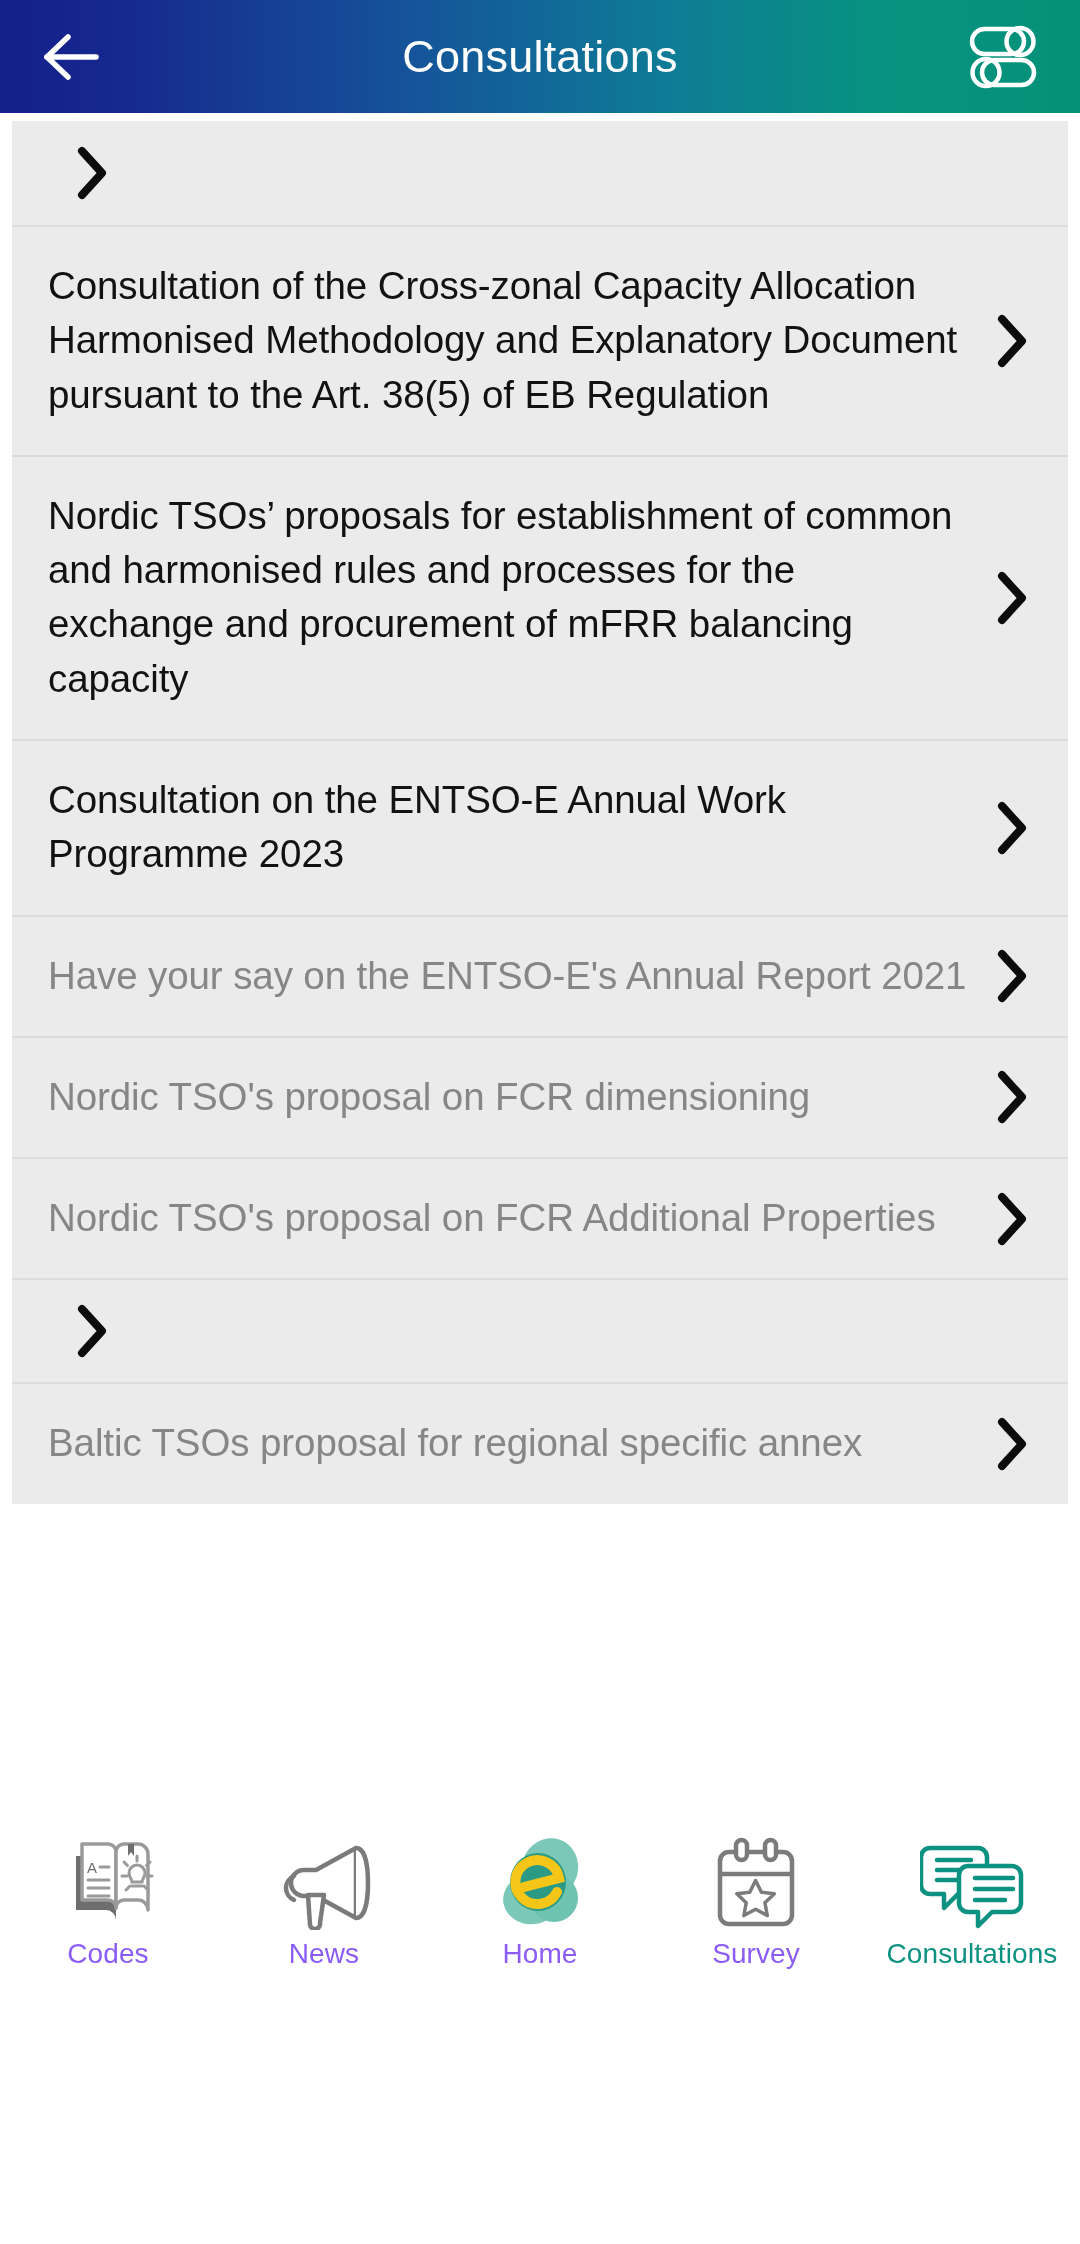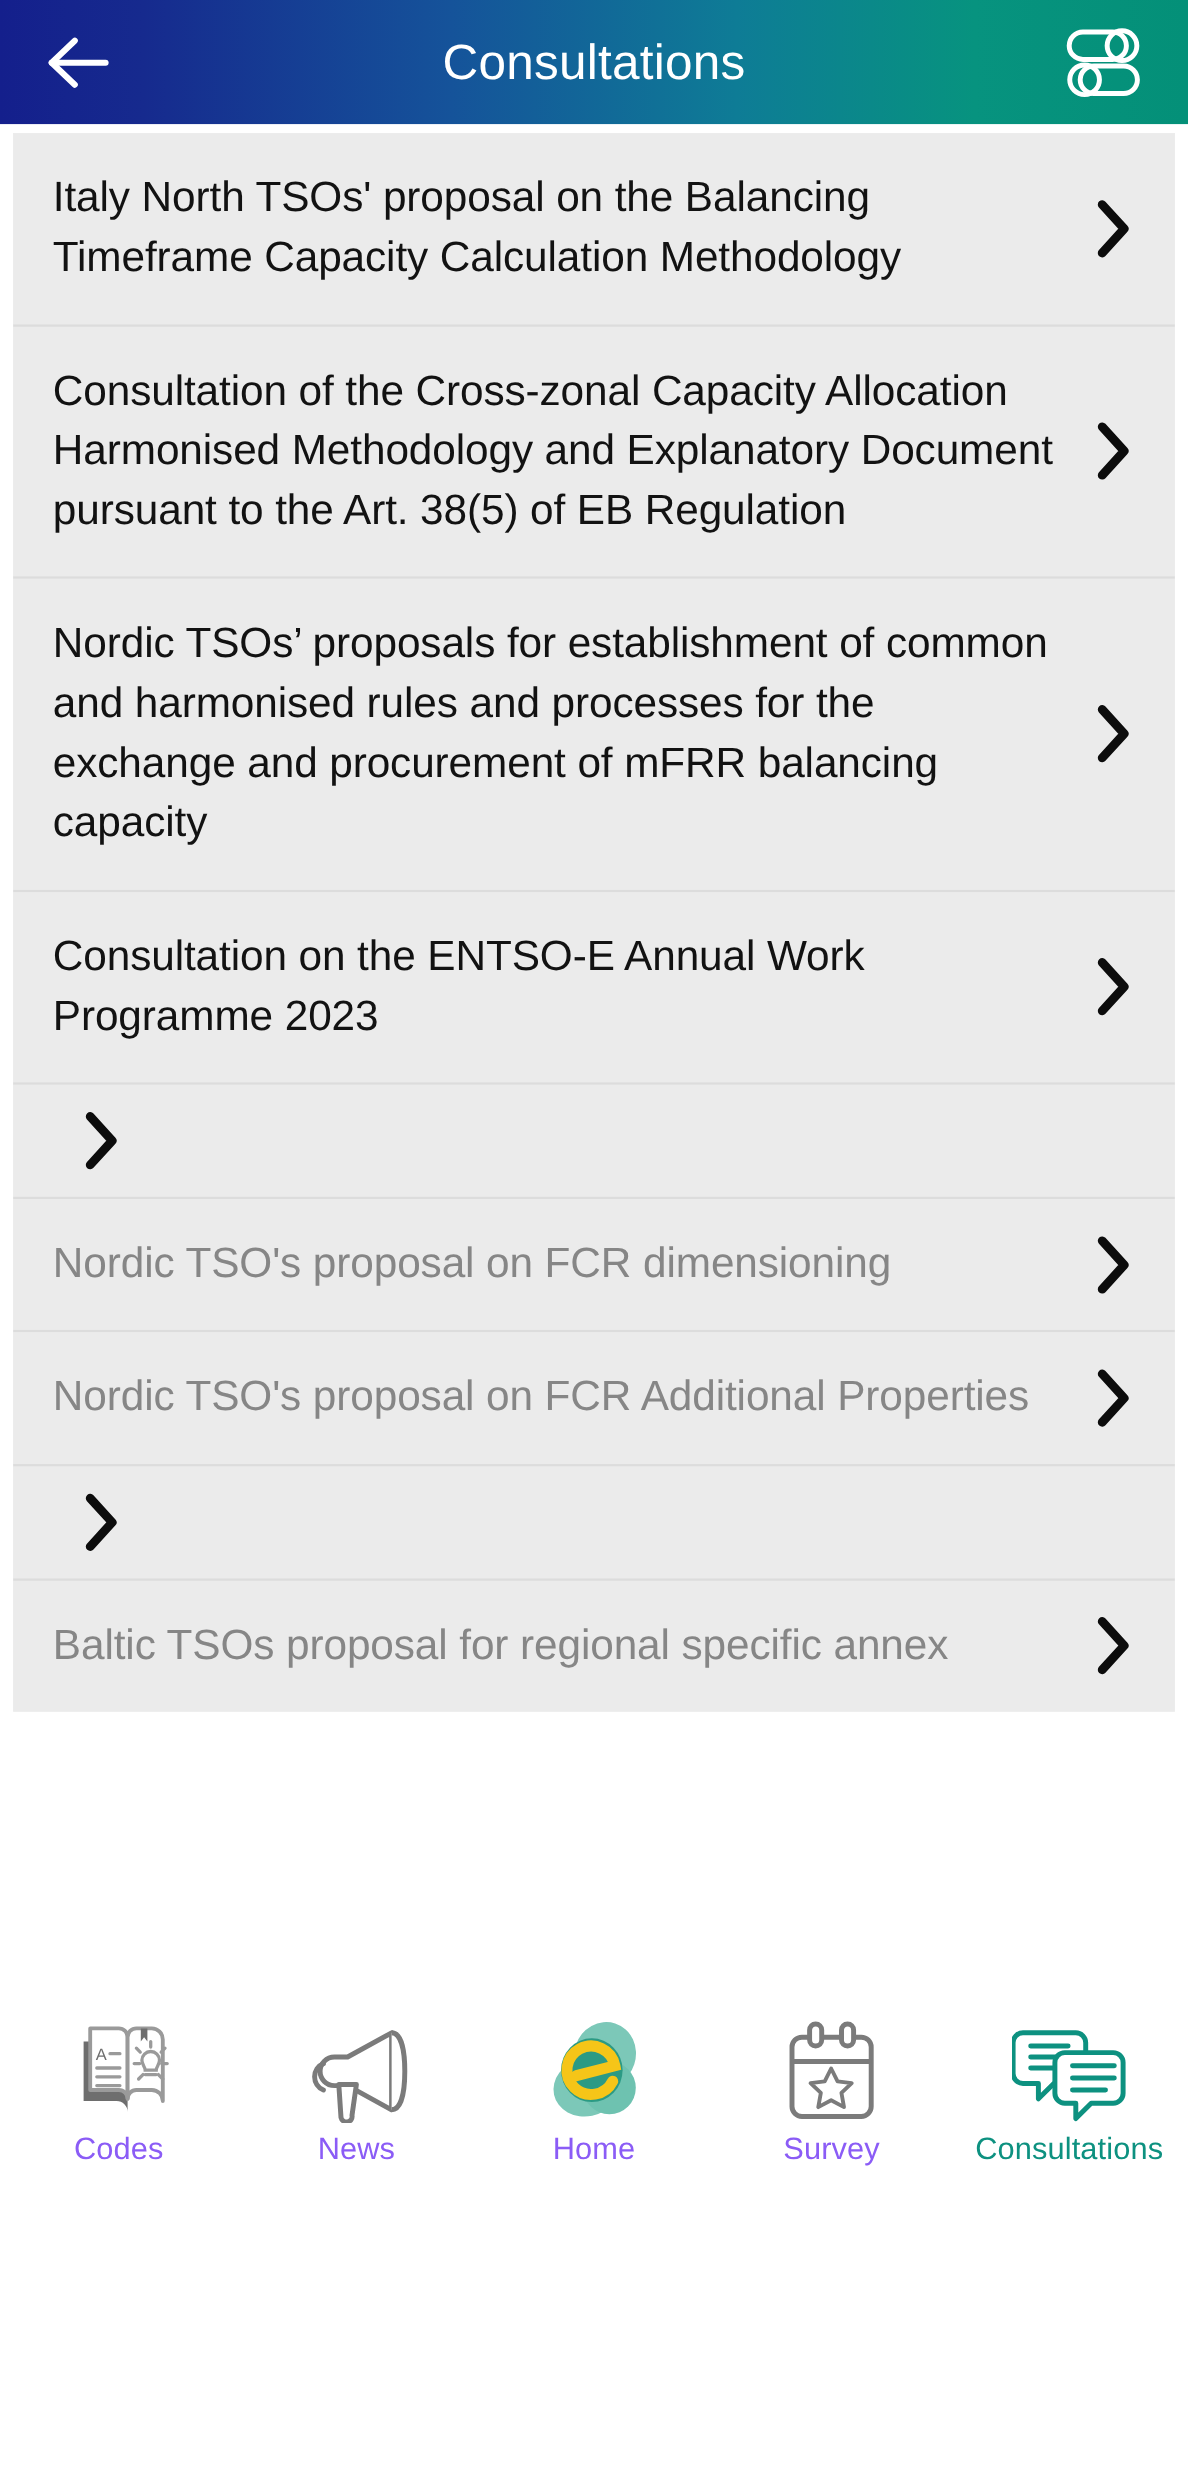--- a/index.html
+++ b/index.html
@@ -145,21 +145,20 @@
         <circle cx="55" cy="19.5" r="13.5" stroke="#ffffff" stroke-width="4.5" fill="none"></circle>
         <rect x="17" y="38" width="52" height="25" rx="12.5" stroke="#ffffff" stroke-width="4.5"></rect>
         <circle cx="21" cy="50.5" r="13.5" stroke="#ffffff" stroke-width="4.5" fill="none"></circle>
       </svg>
     </div>
   </div>
 
   <div class="list-wrap">
     <div class="list" id="list">
         <div class="row">
-          <div class="row-title">Italy North TSOs' proposal on the Balancing Timeframe Capacity Calculation  Methodology</div>
           <div class="chev">
             <svg width="40" height="56" viewBox="0 0 40 56" fill="none">
               <path d="M11 6 L31 28 L11 50" stroke="currentColor" stroke-width="8" stroke-linecap="round" stroke-linejoin="round"></path>
             </svg>
           </div>
         </div>
         <div class="row">
           <div class="row-title">Consultation of the Cross-zonal Capacity Allocation Harmonised Methodology and Explanatory Document pursuant to the Art. 38(5) of EB Regulation</div>
           <div class="chev">
             <svg width="40" height="56" viewBox="0 0 40 56" fill="none">
@@ -177,20 +176,21 @@
         </div>
         <div class="row">
           <div class="row-title">Consultation on the ENTSO-E Annual Work Programme 2023</div>
           <div class="chev">
             <svg width="40" height="56" viewBox="0 0 40 56" fill="none">
               <path d="M11 6 L31 28 L11 50" stroke="currentColor" stroke-width="8" stroke-linecap="round" stroke-linejoin="round"></path>
             </svg>
           </div>
         </div>
         <div class="row dim">
+          <div class="row-title">Have your say on the ENTSO-E's Annual Report 2021</div>
           <div class="chev">
             <svg width="40" height="56" viewBox="0 0 40 56" fill="none">
               <path d="M11 6 L31 28 L11 50" stroke="currentColor" stroke-width="8" stroke-linecap="round" stroke-linejoin="round"></path>
             </svg>
           </div>
         </div>
         <div class="row dim">
           <div class="row-title">Nordic TSO's proposal on FCR dimensioning</div>
           <div class="chev">
             <svg width="40" height="56" viewBox="0 0 40 56" fill="none">

